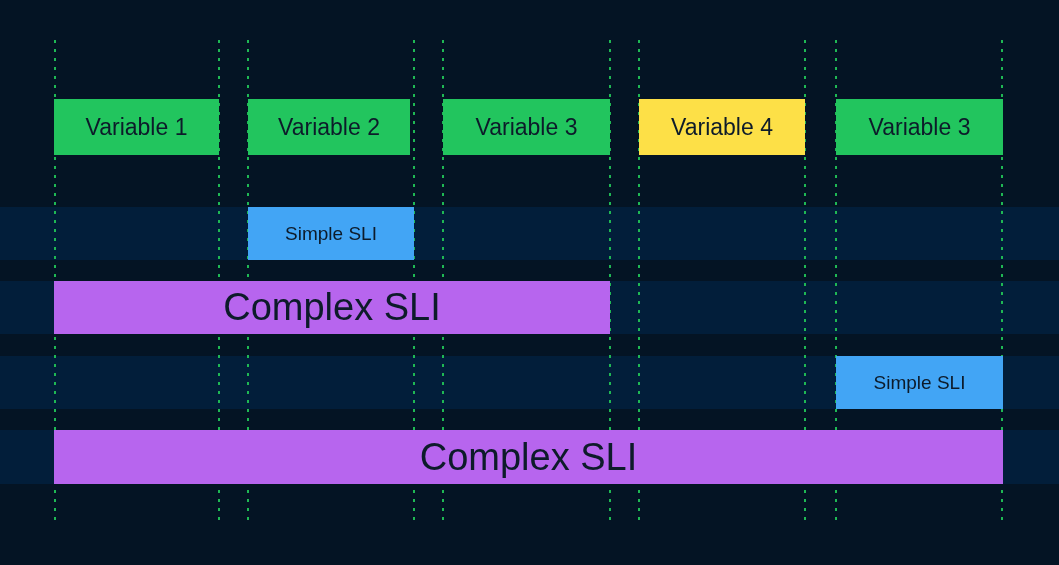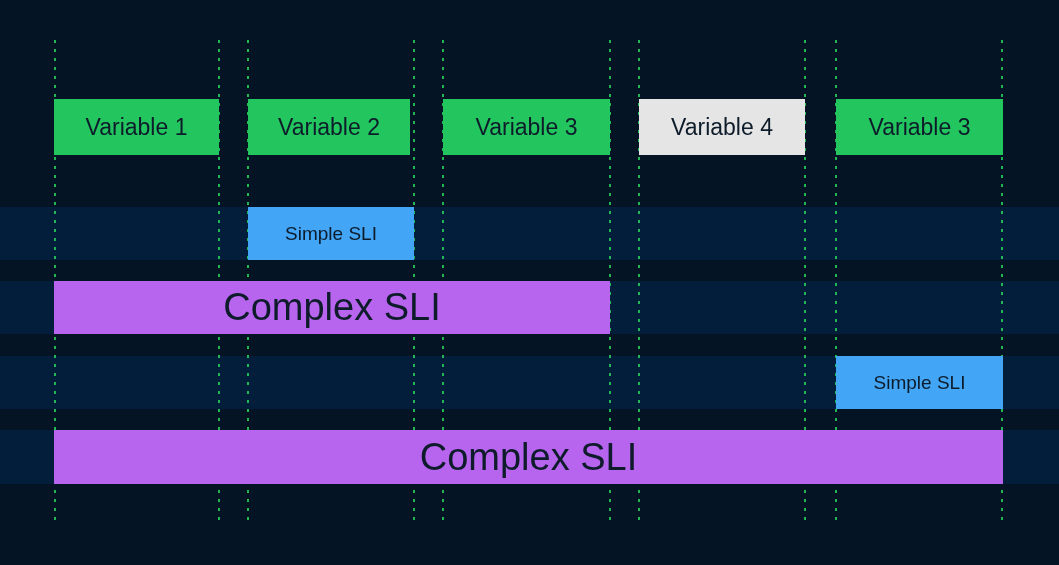--- a/index.html
+++ b/index.html
@@ -93,21 +93,21 @@
   <div id="variables-layer">
       <div class="bar bar-var" style="left: 54px; top: 99px; width: 165px; height: 56px; background: rgb(34, 197, 94); color: rgb(13, 27, 42);">
         <span class="bar-label">Variable 1</span>
       </div>
       <div class="bar bar-var" style="left: 248px; top: 99px; width: 162px; height: 56px; background: rgb(34, 197, 94); color: rgb(13, 27, 42);">
         <span class="bar-label">Variable 2</span>
       </div>
       <div class="bar bar-var" style="left: 443px; top: 99px; width: 167px; height: 56px; background: rgb(34, 197, 94); color: rgb(13, 27, 42);">
         <span class="bar-label">Variable 3</span>
       </div>
-      <div class="bar bar-var" style="left: 639px; top: 99px; width: 166px; height: 56px; background: #e5e5e5; color: rgb(13, 27, 42);">
+      <div class="bar bar-var" style="left: 639px; top: 99px; width: 166px; height: 56px; background: #fde047; color: rgb(13, 27, 42);">
         <span class="bar-label">Variable 4</span>
       </div>
       <div class="bar bar-var" style="left: 836px; top: 99px; width: 167px; height: 56px; background: rgb(34, 197, 94); color: rgb(13, 27, 42);">
         <span class="bar-label">Variable 3</span>
       </div>
     </div>
   <div id="slis-layer">
       <div class="bar bar-simple" style="left: 248px; top: 207px; width: 166px; height: 53px; background: rgb(66, 165, 245); color: rgb(13, 27, 42);">
         <span class="bar-label">Simple SLI</span>
       </div>

